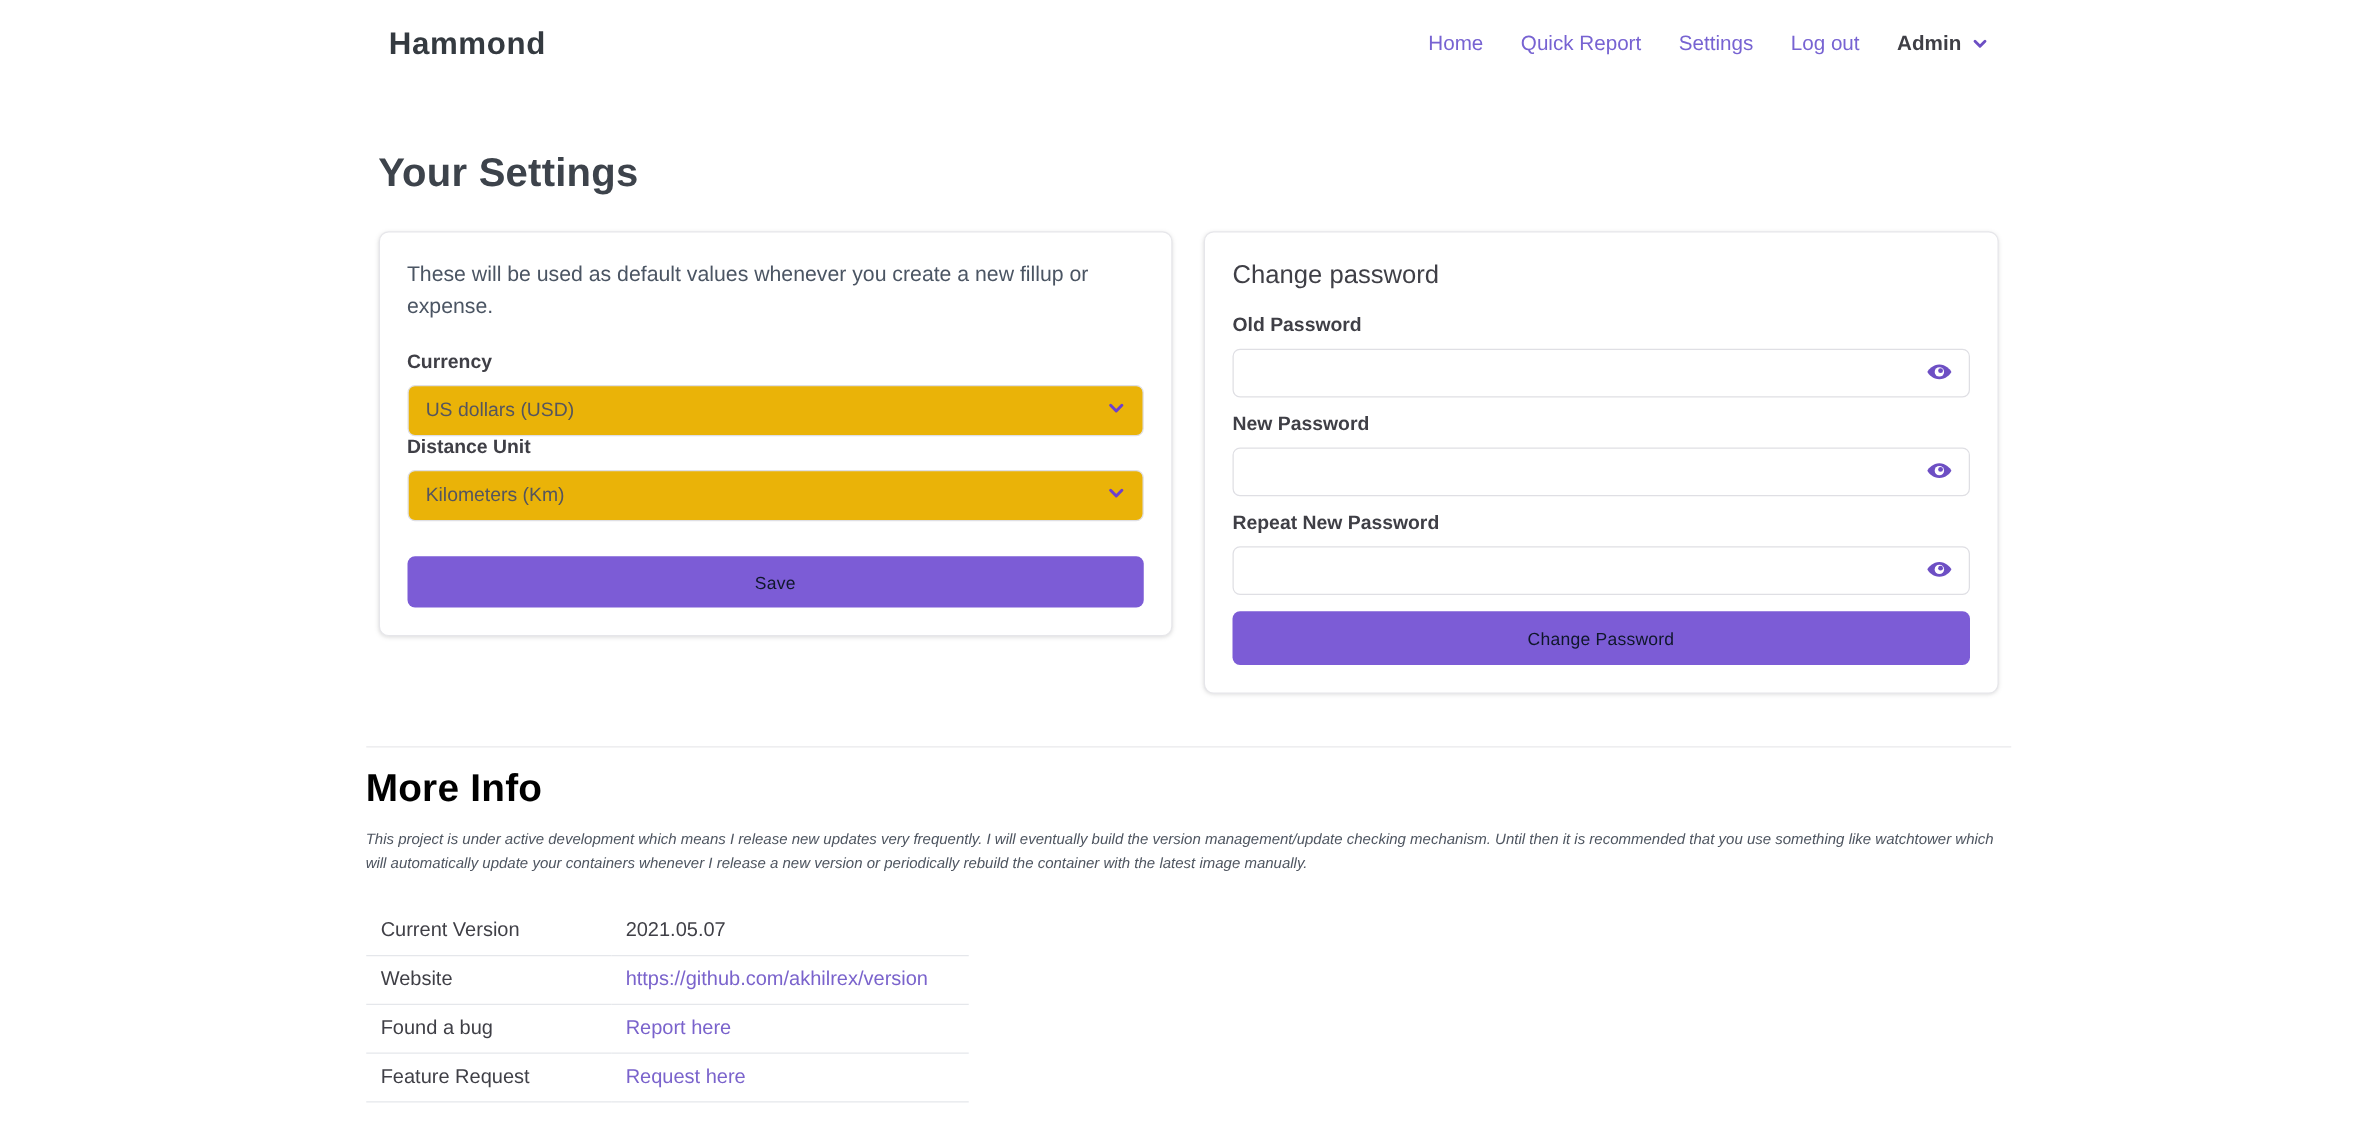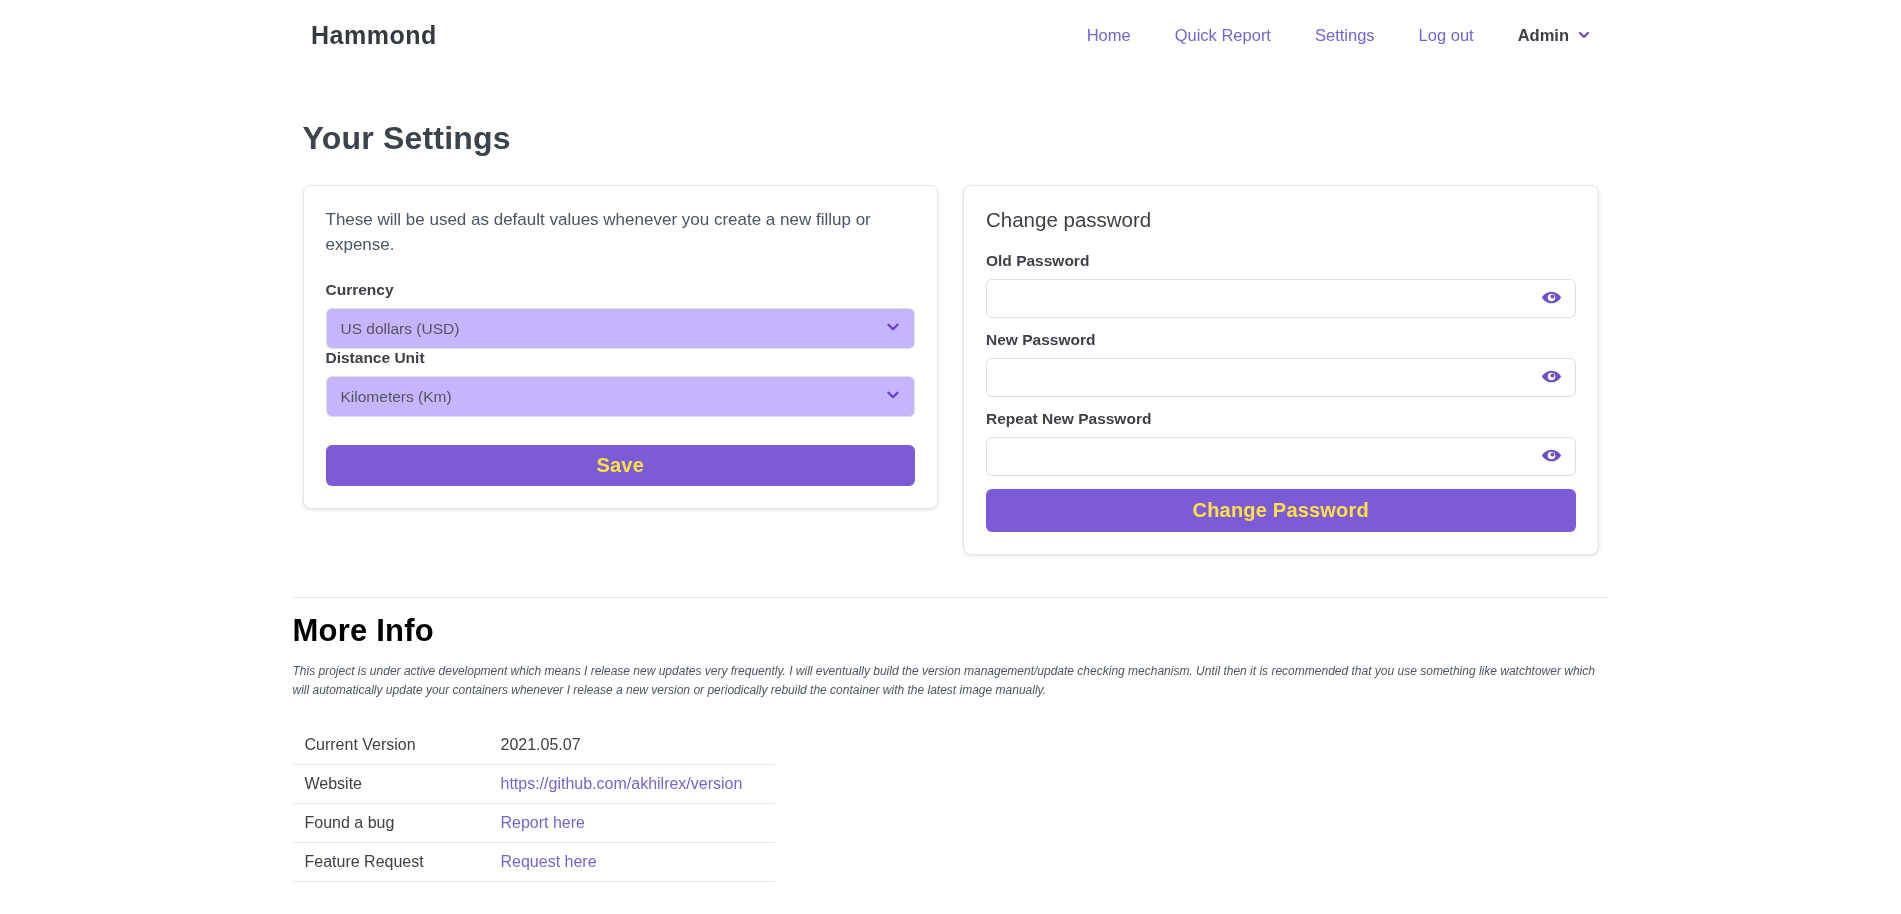--- a/index.html
+++ b/index.html
@@ -21,21 +21,21 @@
   }
 
   
   .header {
     height: 70px; display: flex; align-items: center; justify-content: space-between;
     padding: 0 309px 0 311px;
   }
   .brand {
     font-size: 25px; font-weight: 800; letter-spacing: 0.5px; color: #343a40; cursor: pointer;
   }
-  .nav { display: flex; align-items: center; gap: 44px; }
+  .nav { display: flex; align-items: center; gap: 30px; }
   .nav a {
     text-decoration: none; color: var(--nav_link); font-size: 16.5px; cursor: pointer;
   }
   .user-menu {
     display: flex; align-items: center; gap: 7px; cursor: pointer;
     color: #3f3f46; font-size: 16.5px; font-weight: 600;
   }
   .user-menu svg { display: block; }
 
   
@@ -60,29 +60,29 @@
   }
   .field-label {
     display: block; font-size: 15.5px; font-weight: 600; color: var(--label);
     margin-bottom: 9px;
   }
   .field-group { }
 
   .select {
     position: relative; height: 41px; border: 1px solid var(--border); border-radius: 6px;
     display: flex; align-items: center; padding: 0 40px 0 14px; cursor: pointer;
-    background: #c4b5fd;
+    background: #eab308;
   }
   .select .select-value { font-size: 15.5px; color: #55555e; }
   .select .chev { position: absolute; right: 12px; top: 50%; transform: translateY(-50%); }
 
   .btn {
     display: block; width: 100%; border: none; border-radius: 6px;
-    background: var(--accent); color: #fde047; font-family: inherit;
-    font-size: 20px; font-weight: 700; cursor: pointer; letter-spacing: 0.2px;
+    background: var(--accent); color: #0f172a; font-family: inherit;
+    font-size: 14px; font-weight: 400; cursor: pointer; letter-spacing: 0.2px;
   }
   .btn-save { height: 41px; margin-top: 28px; }
   .btn-change { height: 43px; margin-top: 13px; }
 
   .card-title { font-size: 20.5px; font-weight: 400; color: #3f3f46; margin-bottom: 20px; }
 
   .input-wrap { position: relative; margin-bottom: 13px; }
   .input-wrap input {
     width: 100%; height: 39px; border: 1px solid var(--border); border-radius: 6px;
     padding: 0 46px 0 14px; font-family: inherit; font-size: 15px; color: #3f3f46;

